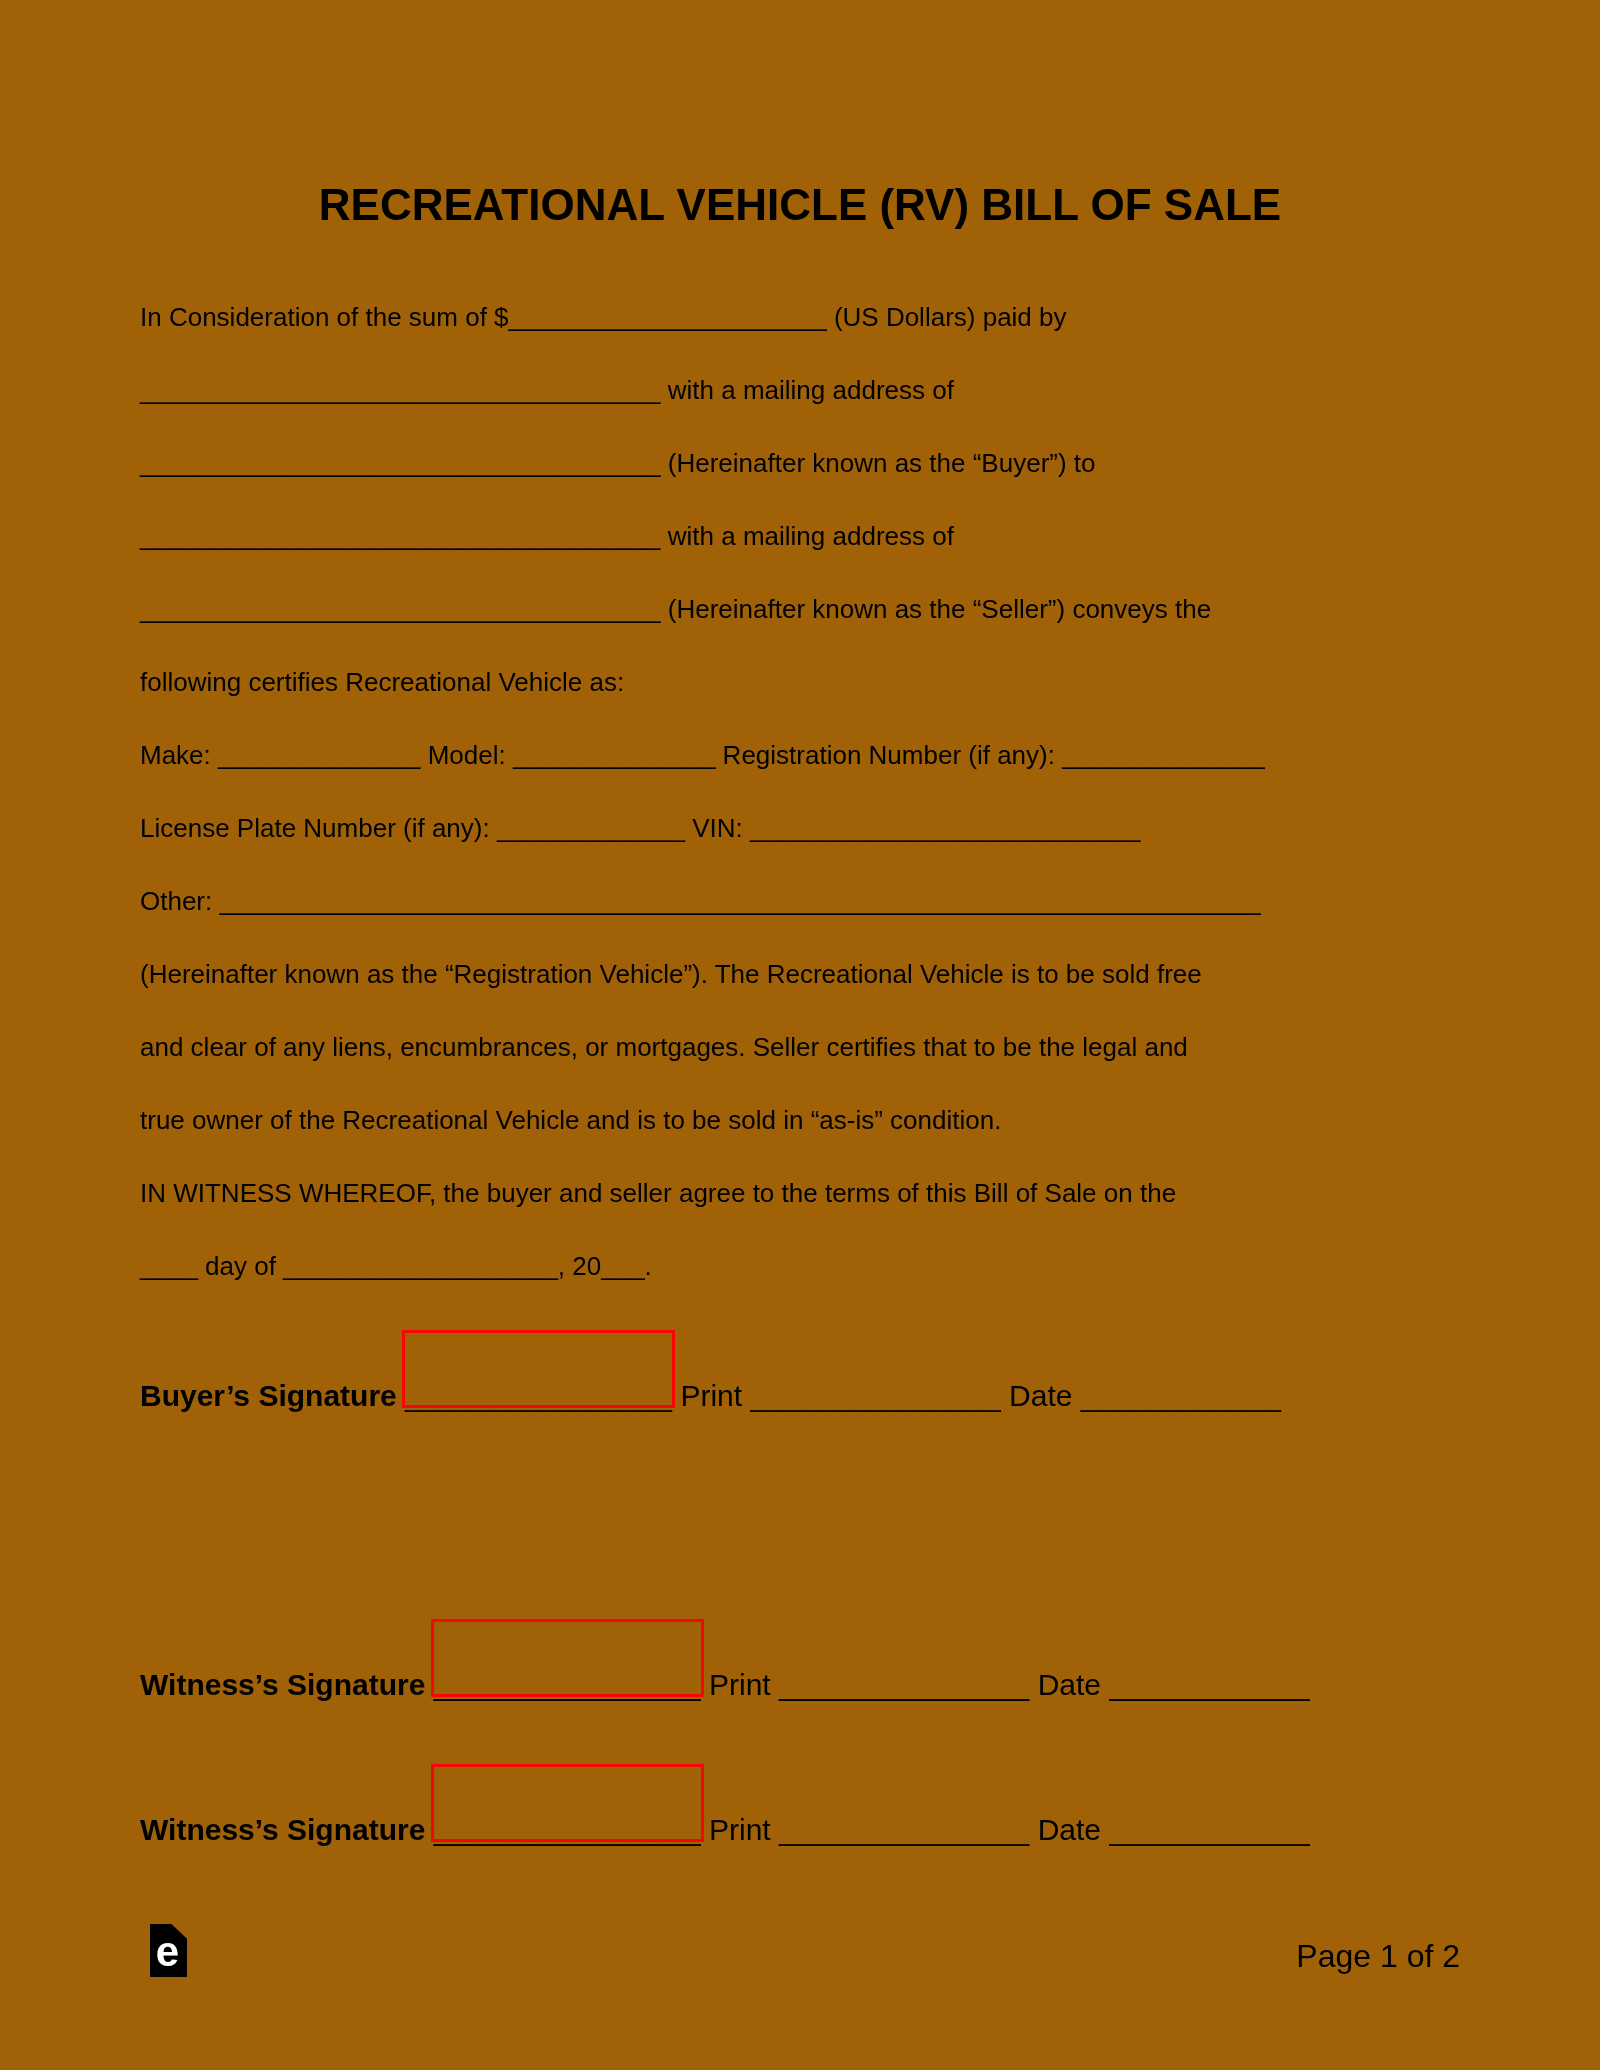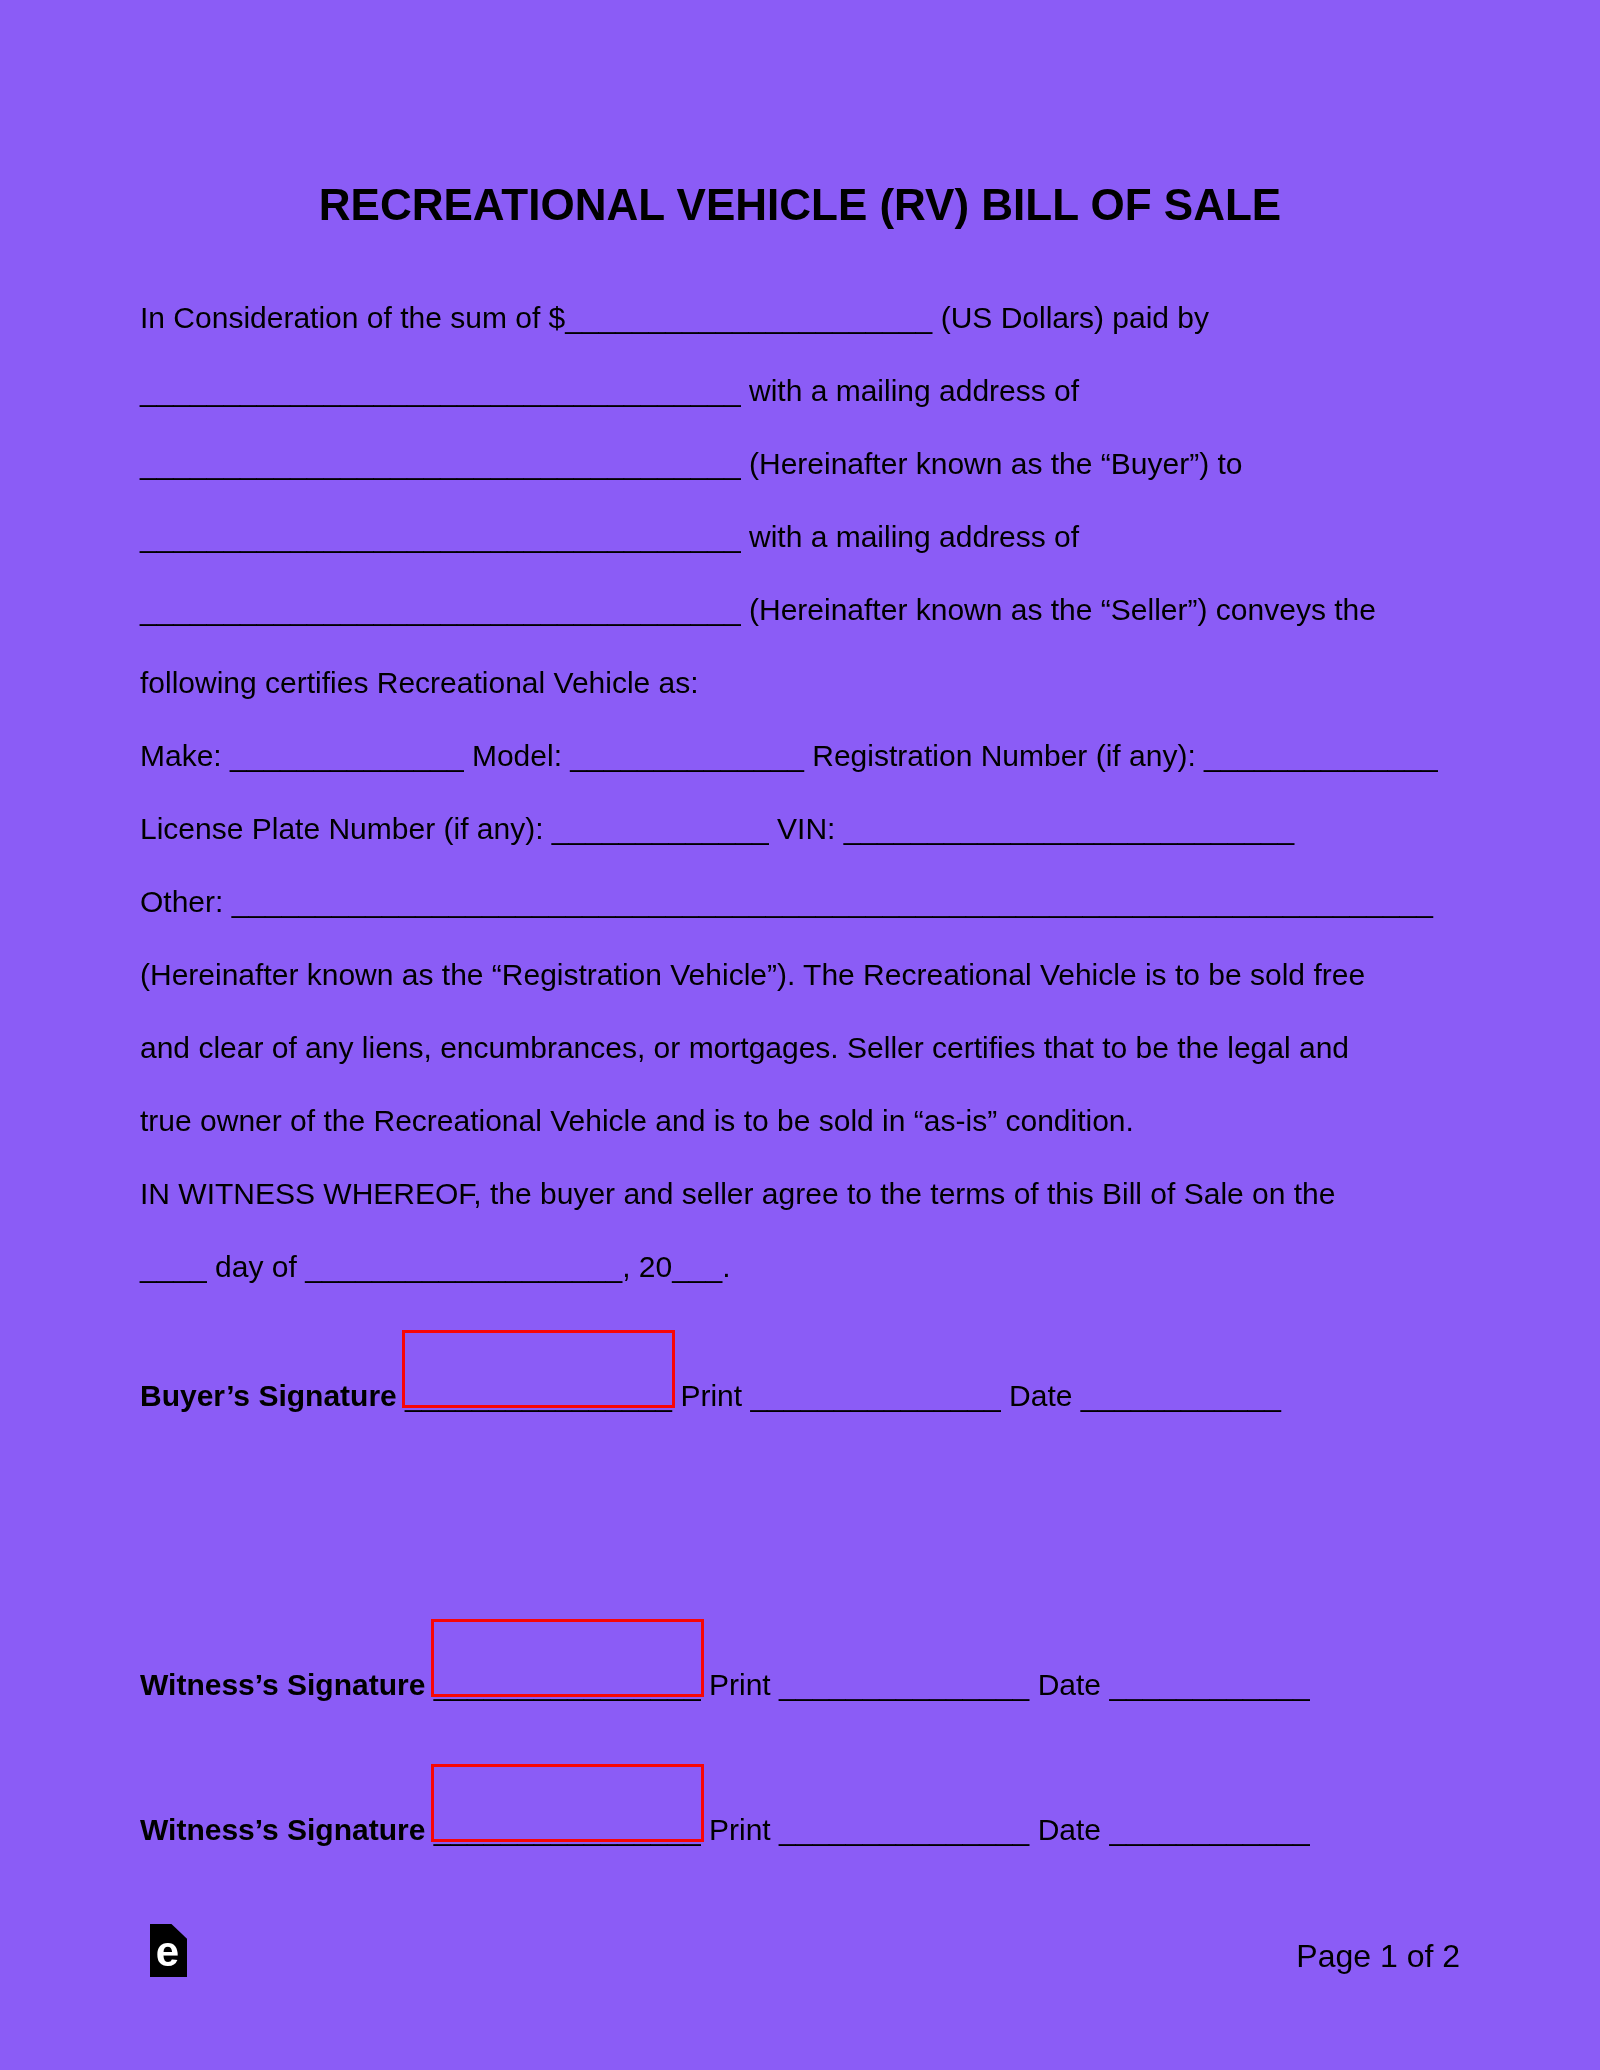--- a/index.html
+++ b/index.html
@@ -1,41 +1,41 @@
 <!DOCTYPE html>
 <html><head>
 <meta charset="utf-8">
 <style>
   html, body { margin: 0; padding: 0; background: #ffffff; }
   .page {
     position: relative;
     width: 1600px;
     height: 2070px;
-    background: #8b5cf6;
+    background: #a16207;
     font-family: "Liberation Sans", sans-serif;
     color: #000000;
     overflow: hidden;
   }
   .title {
     position: absolute;
     top: 180px;
     left: 0;
     width: 100%;
     margin: 0;
     text-align: center;
     font-size: 44px;
     font-weight: 700;
     letter-spacing: 0;
   }
   .body-text {
     position: absolute;
     top: 281px;
     left: 140px;
     width: 1330px;
-    font-size: 30px;
+    font-size: 26px;
     line-height: 73px;
     white-space: nowrap;
   }
   .body-text .line { height: 73px; }
   .sig-row {
     position: absolute;
     left: 140px;
     font-size: 30px;
     white-space: nowrap;
   }

